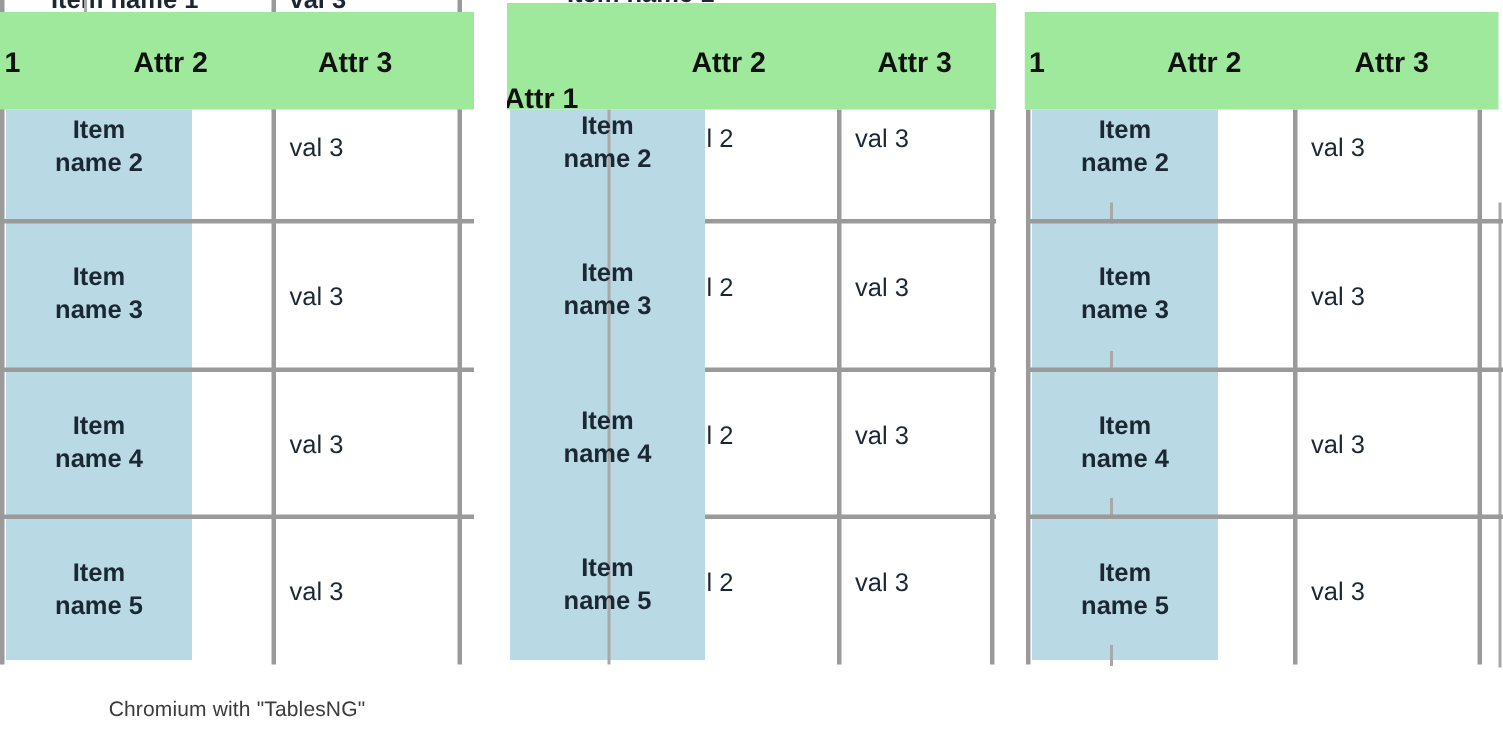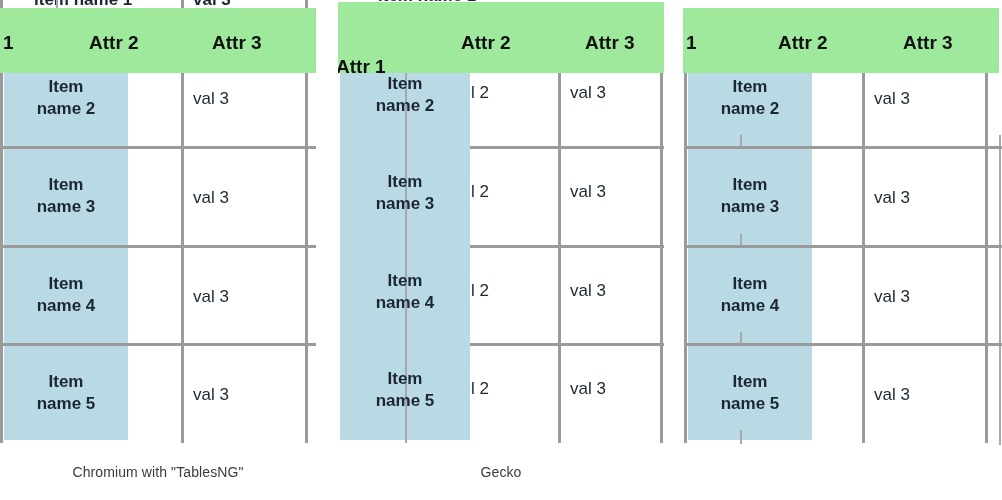--- a/index.html
+++ b/index.html
@@ -219,15 +219,14 @@
     <div class="cell-text bold" style="left:5px; top:273px; width:124px; text-align:center;">Item</div>
     <div class="cell-text bold" style="left:5px; top:295px; width:124px; text-align:center;">name 4</div>
     <div class="cell-text" style="left:191px; top:286px;">val 3</div>
 
     <div class="cell-text bold" style="left:5px; top:371px; width:124px; text-align:center;">Item</div>
     <div class="cell-text bold" style="left:5px; top:393px; width:124px; text-align:center;">name 5</div>
     <div class="cell-text" style="left:191px; top:384px;">val 3</div>
   </div>
 
   <div class="panel-caption" style="left:0px; width:316px;">Chromium with "TablesNG"</div>
-  <div class="panel-caption" style="left:338px; width:326px;">Gecko</div>
 
 </div>
 
 </body></html>

